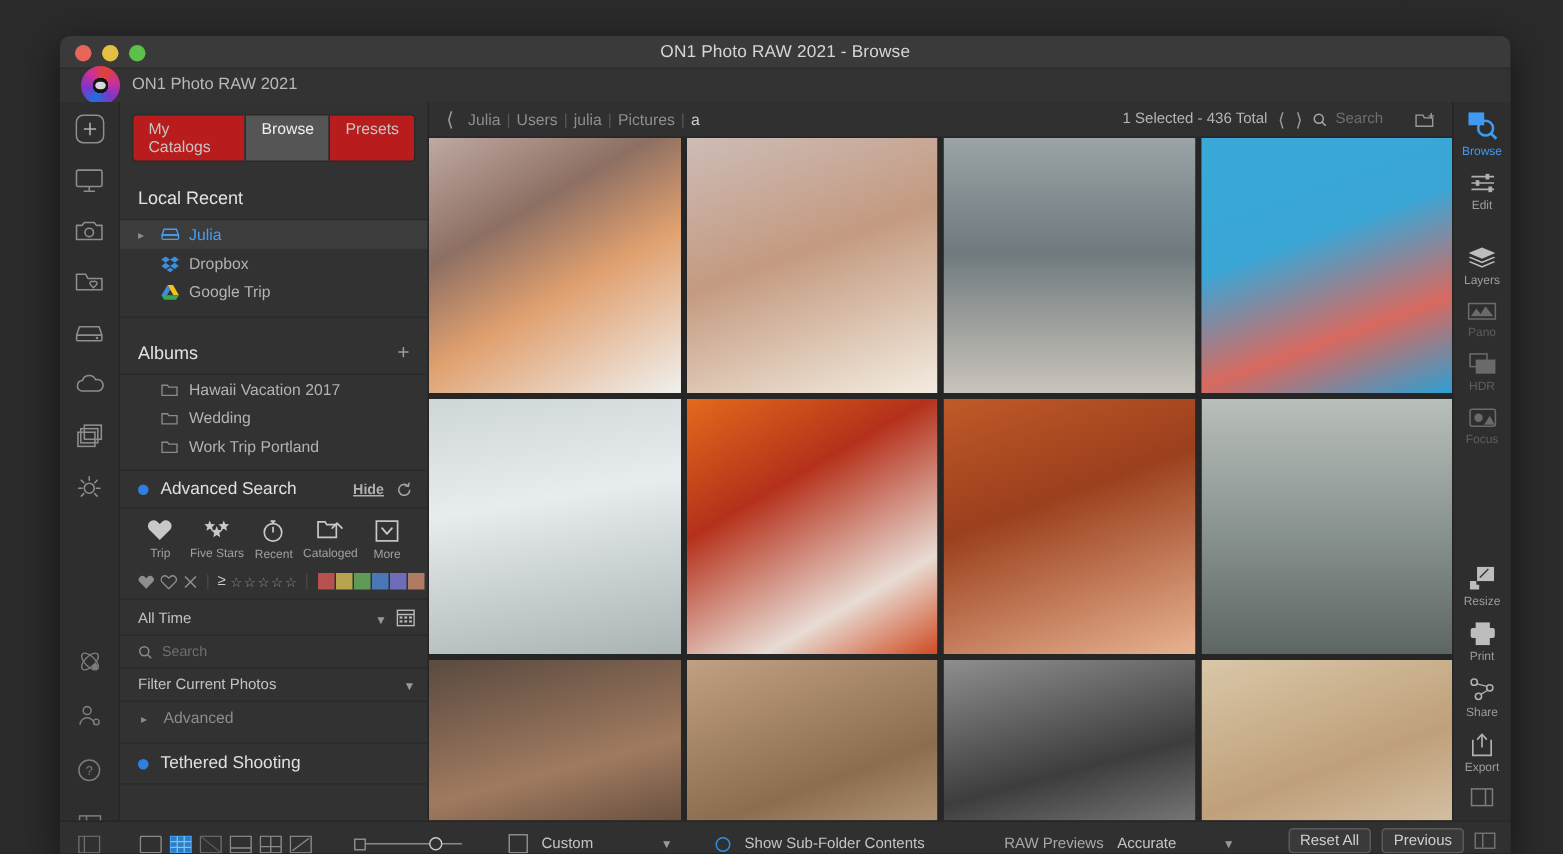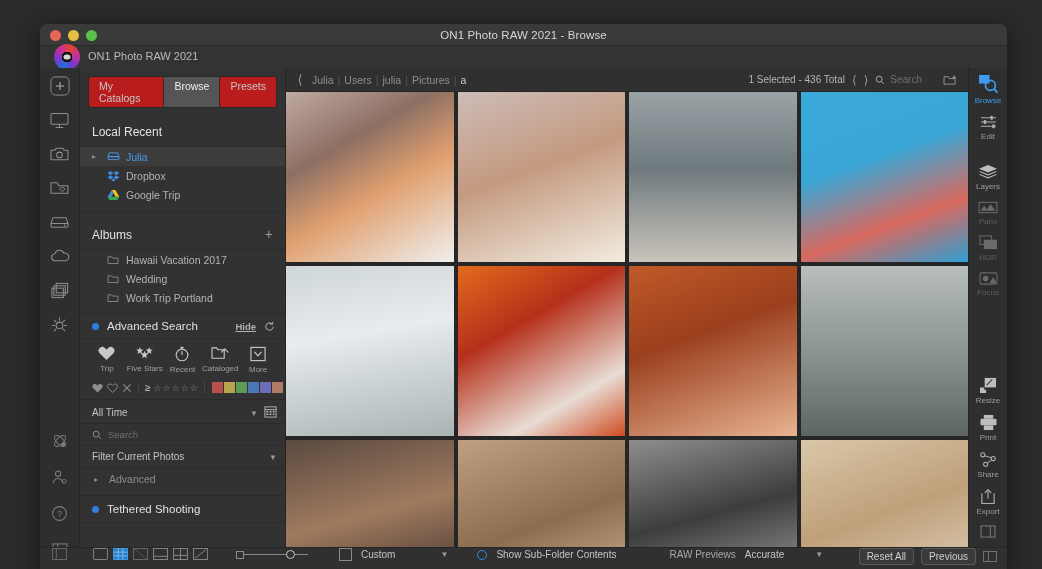--- a/index.html
+++ b/index.html
@@ -190,21 +190,21 @@
   .mod{ display:flex; flex-direction:column; align-items:center; gap:2px; margin-bottom:9px; width:39px; }
   .mod .lbl{ font-size:8px; color:#9d9d9d; }
   .mod.active .lbl{ color:#3e9bf0; }
   .mod.dim .lbl{ color:#5e5e5e; }
   .mod-gap{ height:14px; }
 
   
   .bottom{
     position:absolute; left:0; bottom:0; width:100%; height:22px;
     background:#303030; border-top:1px solid #262626;
-    display:flex; align-items:flex-start;
+    display:flex; align-items:flex-end;
   }
   .bl{ display:flex; align-items:center; gap:5px; padding-left:12px; }
   .bm{ display:flex; align-items:center; gap:9px; margin-left:28px; }
   .slider{ display:flex; align-items:center; gap:0; }
   .sq{ width:8px; height:8px; border:1px solid #8a8a8a; }
   .track{ width:64px; height:1px; background:#8a8a8a; position:relative; }
   .knob{ position:absolute; left:42px; top:-4px; width:9px; height:9px;
     border-radius:50%; border:1px solid #c8c8c8; background:#303030; }
   .sq-lg{ width:13px; height:13px; border:1px solid #8a8a8a; margin-left:22px; }
   .bm .txt{ font-size:10px; color:#c4c4c4; }

